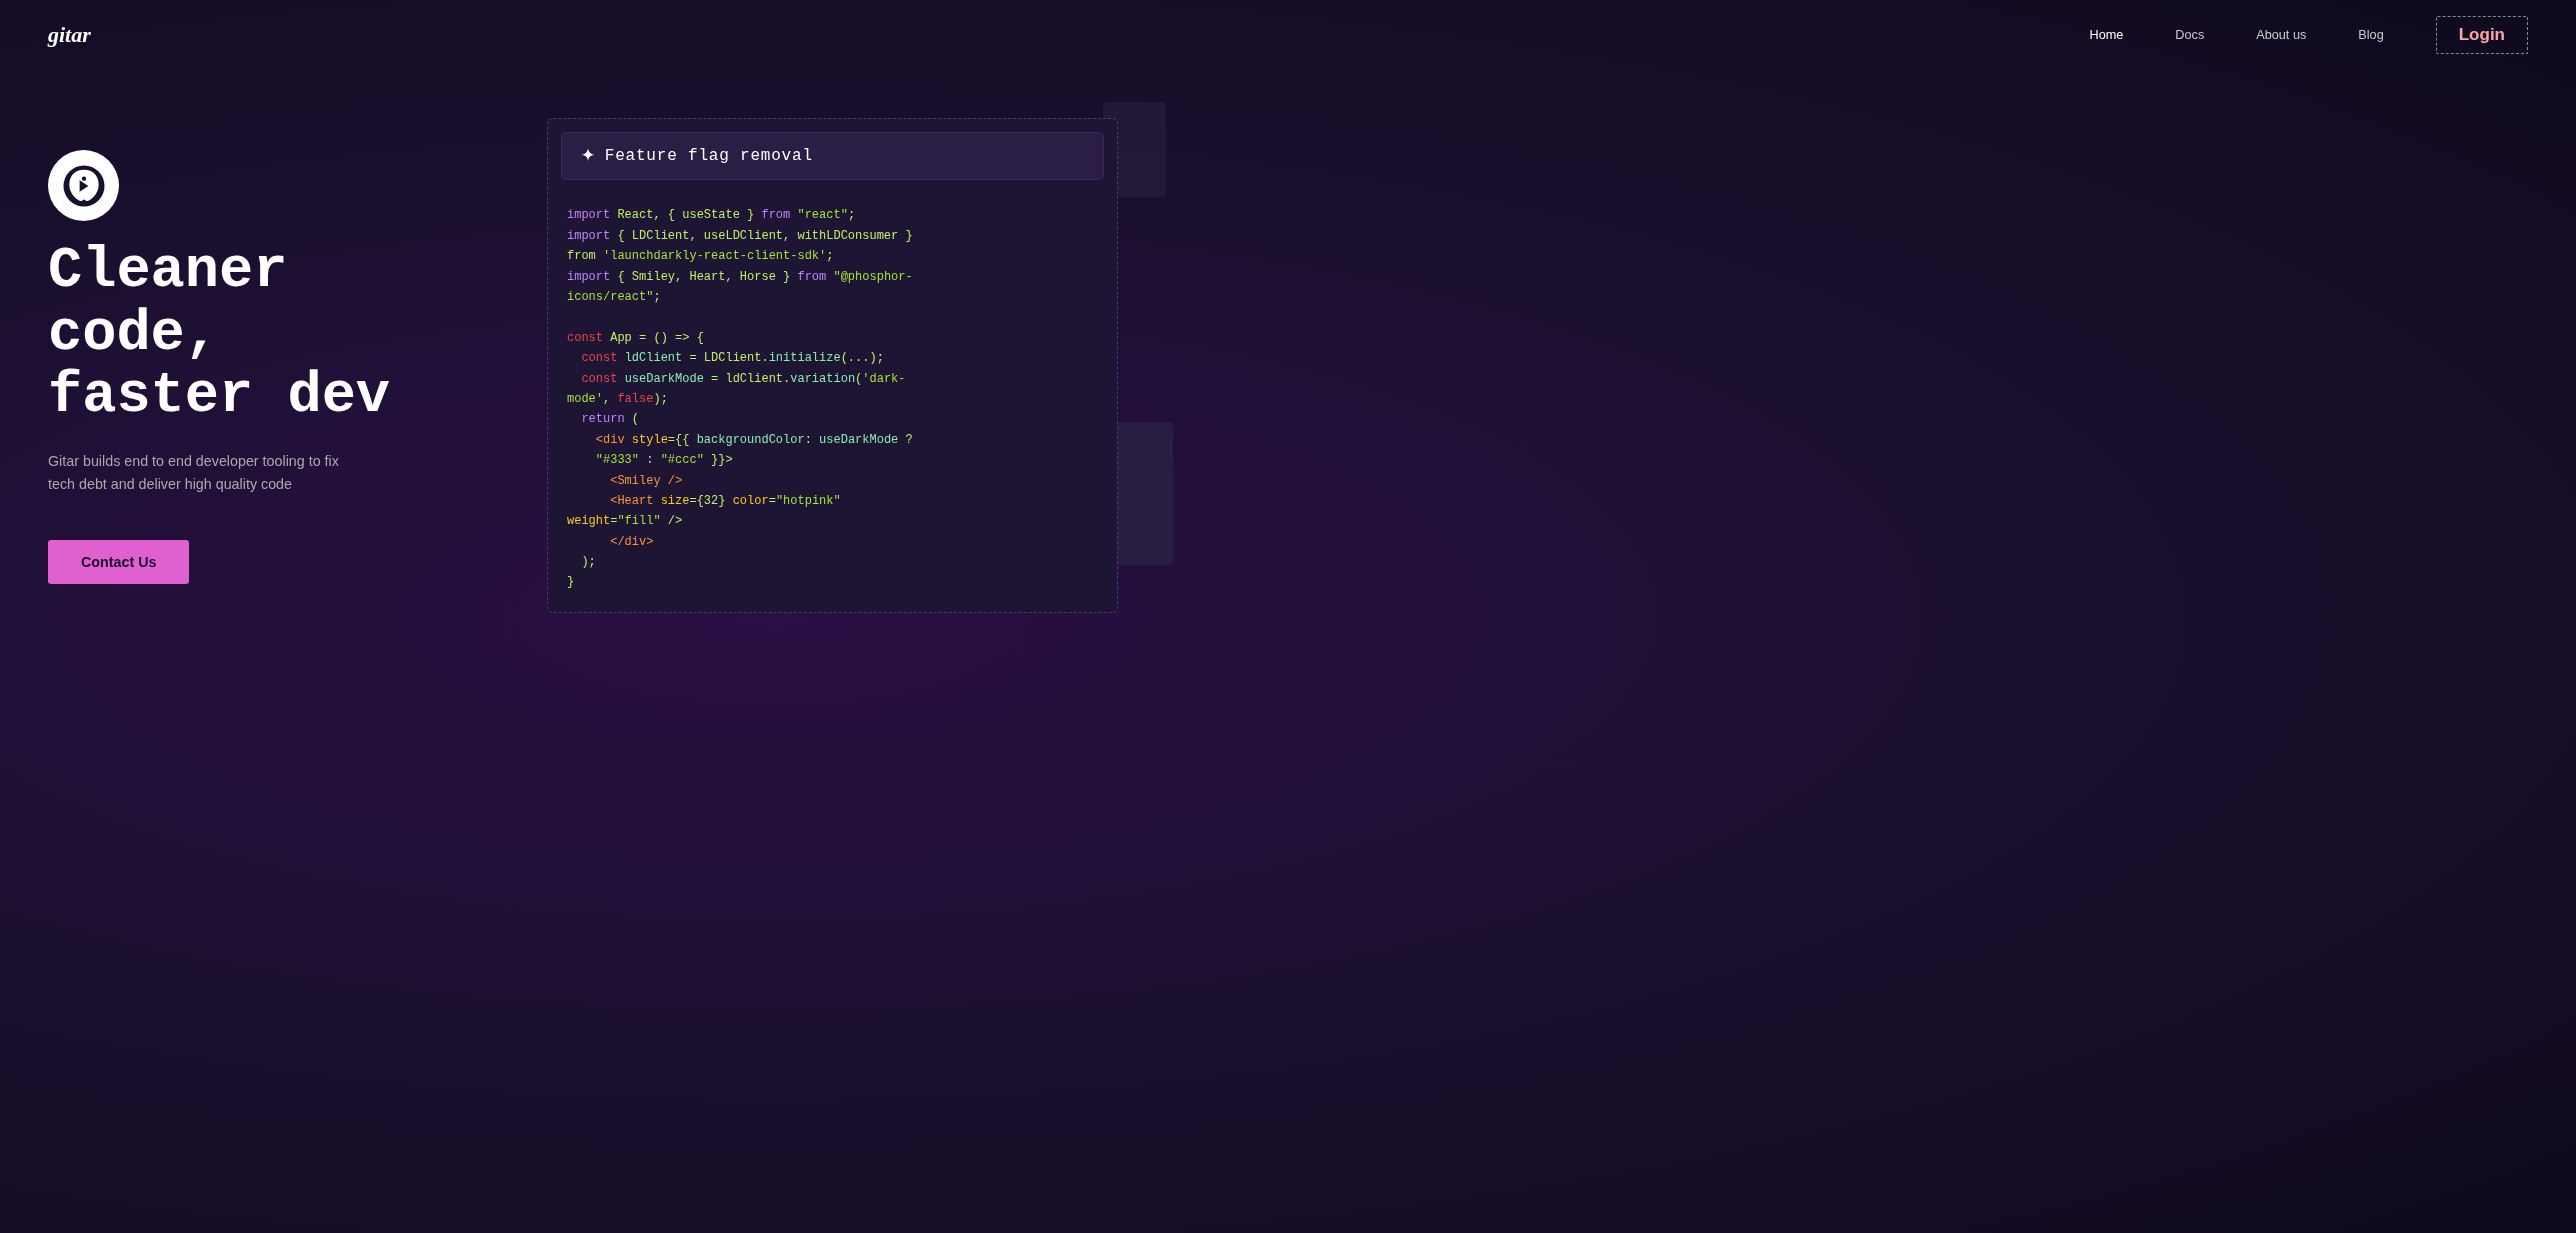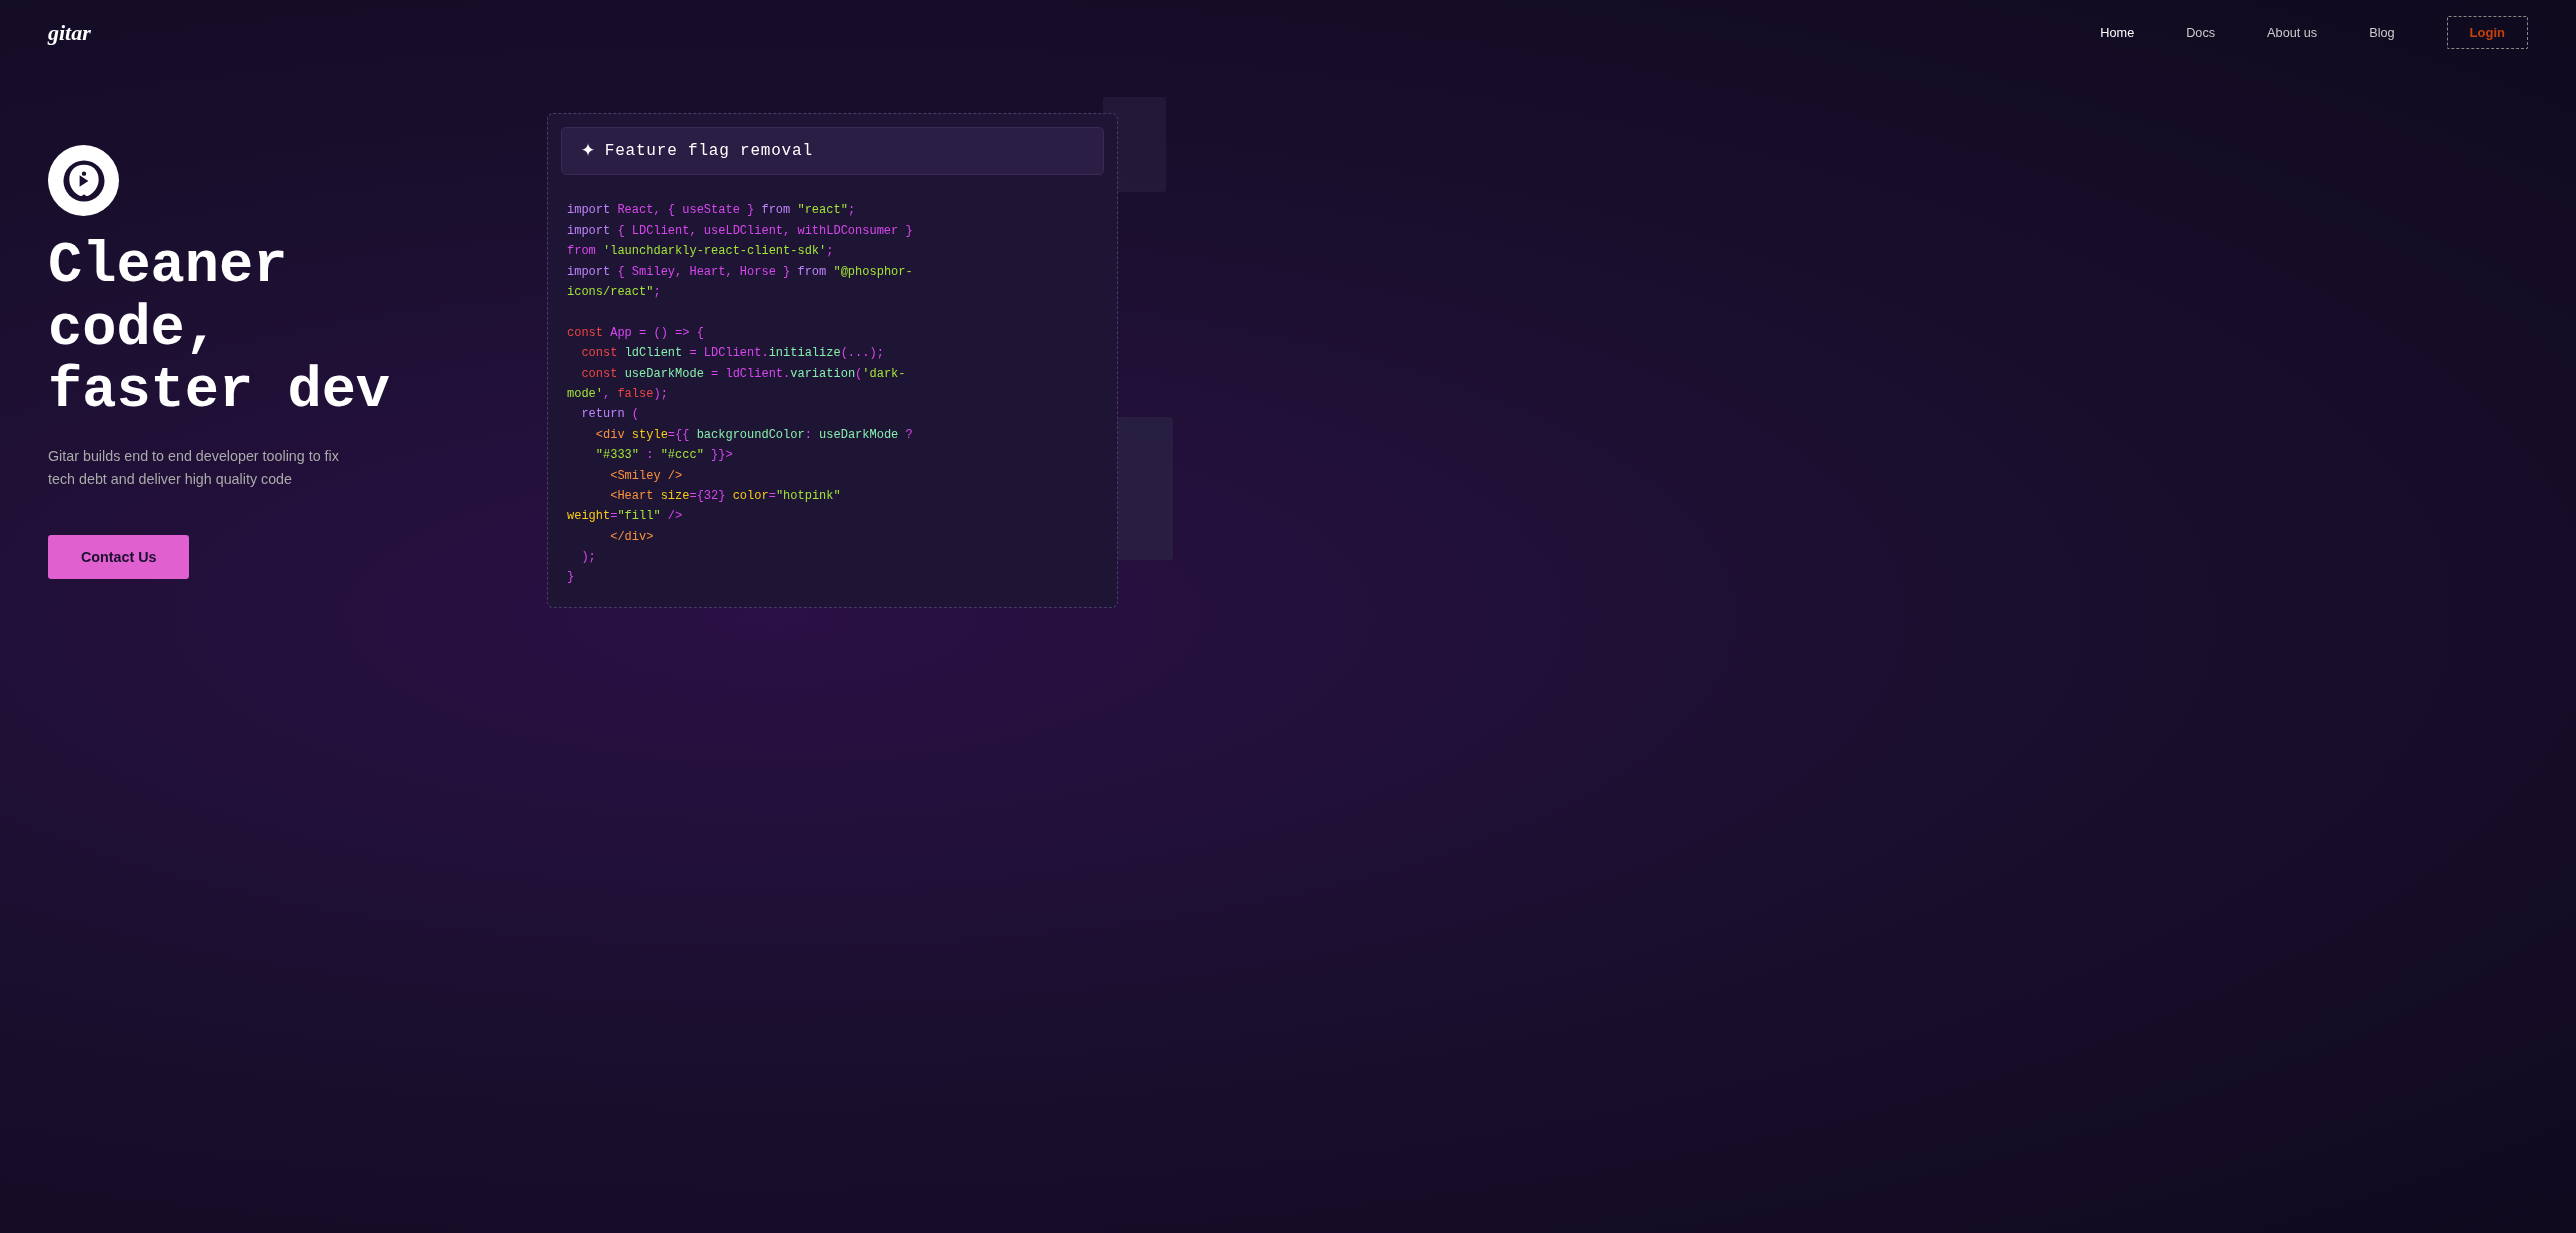--- a/index.html
+++ b/index.html
@@ -65,23 +65,23 @@
       transition: color 0.2s;
     }
 
     .nav-links a.active {
       color: #ffffff;
     }
 
     .nav-login-btn {
       border: 1.6px dashed #888888;
       background: transparent;
-      color: #c2410c;
+      color: #fca5a5;
       padding: 8px 22px;
-      font-size: 13px;
+      font-size: 17px;
       font-weight: 600;
       cursor: pointer;
       border-radius: 1.6px;
       transition: all 0.2s;
     }
 
     
     .hero {
       display: flex;
       align-items: flex-start;
@@ -232,21 +232,21 @@
       white-space: pre;
     }
 
     .kw-import { color: #c084fc; }
     .kw-const { color: #ef4444; }
     .kw-return { color: #c084fc; }
     .str { color: #a3e635; }
     .fn { color: #86efac; }
     .tag { color: #fb923c; }
     .attr { color: #facc15; }
-    .plain { color: #d946ef; }
+    .plain { color: #bef264; }
 
   </style>
 </head>
 <body>
 
 <nav>
   <div class="nav-logo">
     <span class="logo-text">gitar</span>
   </div>
   <ul class="nav-links">

